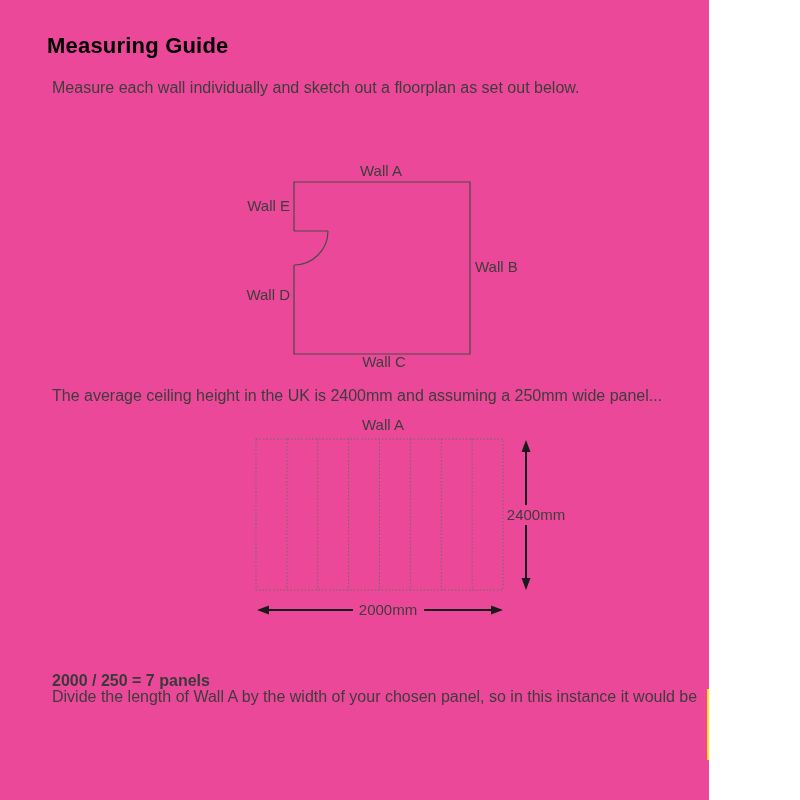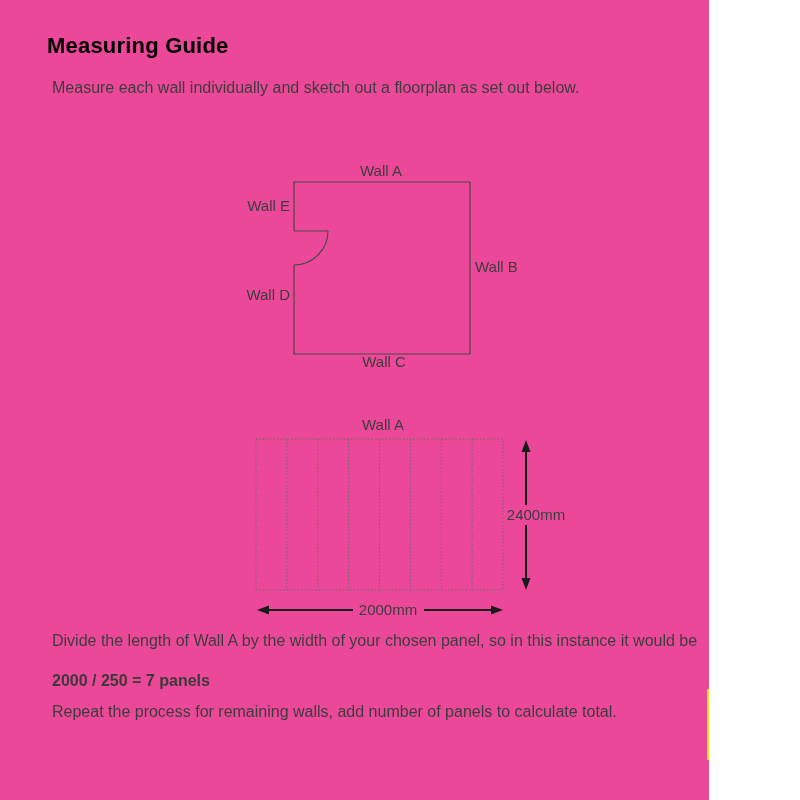--- a/index.html
+++ b/index.html
@@ -41,20 +41,21 @@
     <line x1="294" y1="231" x2="328" y2="231" stroke="#4a4a4a" stroke-width="1.2"></line>
 
     <path d="M 328 231 A 34 34 0 0 1 294 265" fill="none" stroke="#4a4a4a" stroke-width="1.2"></path>
     <text x="381" y="176" text-anchor="middle">Wall A</text>
     <text x="290" y="211" text-anchor="end">Wall E</text>
     <text x="475" y="272" text-anchor="start">Wall B</text>
     <text x="290" y="300" text-anchor="end">Wall D</text>
     <text x="384" y="367" text-anchor="middle">Wall C</text>
   </svg>
 
+  <div class="para" style="top:387px">The average ceiling height in the UK is 2400mm and assuming a 250mm wide panel...</div>
 
   <svg class="diagram-svg" style="left:230px;top:405px" width="360" height="230" viewBox="230 405 360 230">
     <text x="383" y="430" text-anchor="middle">Wall A</text>
 
     <rect x="256" y="439" width="247" height="151" fill="none" stroke="#6b6b6b" stroke-width="1" stroke-dasharray="1.5 2"></rect>
 
     <g id="panel-dividers">
         <line x1="286.875" y1="439" x2="286.875" y2="590" stroke="#6b6b6b" stroke-width="1" stroke-dasharray="1.5 2"></line>
         <line x1="317.75" y1="439" x2="317.75" y2="590" stroke="#6b6b6b" stroke-width="1" stroke-dasharray="1.5 2"></line>
         <line x1="348.625" y1="439" x2="348.625" y2="590" stroke="#6b6b6b" stroke-width="1" stroke-dasharray="1.5 2"></line>
@@ -74,23 +75,22 @@
 
     <g>
       <polygon points="257,610 269,605.5 269,614.5" fill="#1a1a1a"></polygon>
       <line x1="267" y1="610" x2="353" y2="610" stroke="#1a1a1a" stroke-width="2"></line>
       <line x1="424" y1="610" x2="493" y2="610" stroke="#1a1a1a" stroke-width="2"></line>
       <polygon points="503,610 491,605.5 491,614.5" fill="#1a1a1a"></polygon>
     </g>
     <text x="388" y="615" text-anchor="middle">2000mm</text>
   </svg>
 
-  <div class="para" style="top:632px">Divide the length of Wall A by the width of your chosen panel, so in this instance it would be</div>
+  <div class="para" style="top:688px">Divide the length of Wall A by the width of your chosen panel, so in this instance it would be</div>
   <div class="para bold" style="top:672px">2000 / 250 = 7 panels</div>
-  <div class="para" style="top:703px">Repeat the process for remaining walls, add number of panels to calculate total.</div>
 
   <div class="logo">
     <svg width="51" height="71" viewBox="0 0 51 71">
       <rect x="0" y="0" width="51" height="71" fill="#FFE01A"></rect>
       <g id="logo-slats">
           <polygon points="11,8 41,12.5 41,16.3 11,11.8" fill="#36353B"></polygon>
           <polygon points="11,14.4 41,18.9 41,22.700000000000003 11,18.2" fill="#36353B"></polygon>
           <polygon points="11,20.8 41,25.3 41,29.1 11,24.6" fill="#36353B"></polygon>
           <polygon points="11,27.200000000000003 41,31.700000000000003 41,35.5 11,31.000000000000004" fill="#36353B"></polygon>
           <polygon points="11,33.6 41,38.1 41,41.900000000000006 11,37.4" fill="#36353B"></polygon>

